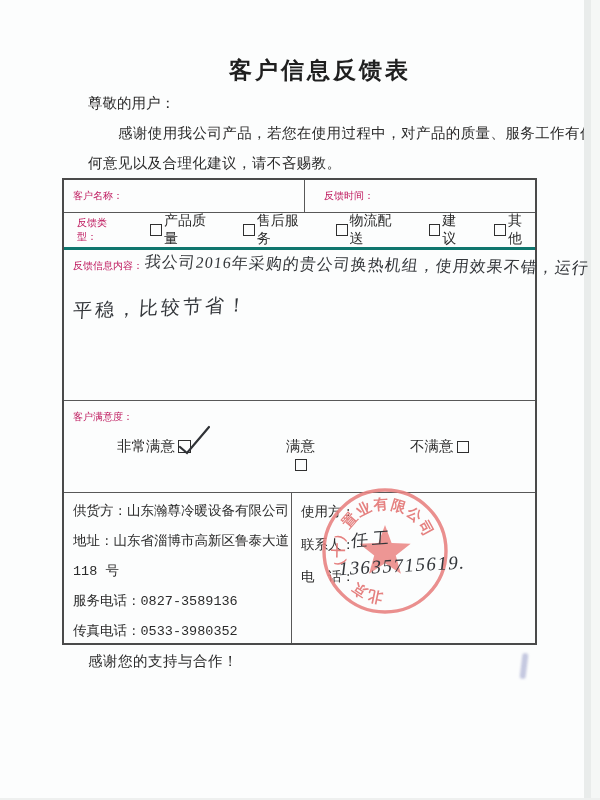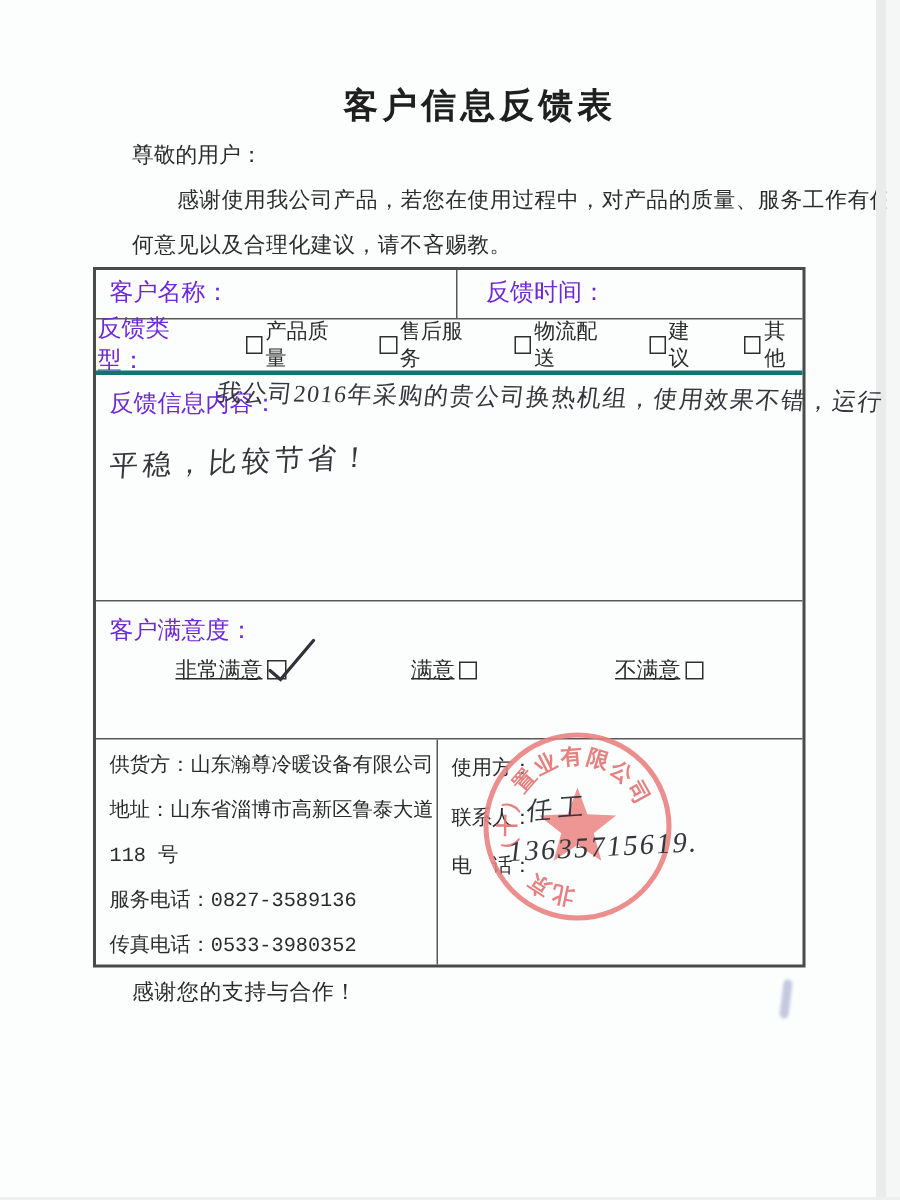--- a/index.html
+++ b/index.html
@@ -29,30 +29,30 @@
   .r1{top:0;height:32px;}
   .r2{top:32px;height:35px;border-top:1px solid #585858;}
   .r3{top:67px;height:153px;border-top:3px solid #0f766e;}
   .r4{top:220px;height:92px;border-top:1px solid #585858;}
   .r5{top:312px;height:151px;border-top:1px solid #585858;}
   .cell{position:absolute;top:0;bottom:0;box-sizing:border-box;}
   .r1 .cA{left:0;width:241px;border-right:1px solid #585858;}
   .r1 .cB{left:251px;right:0;}
   .r5 .cA{left:0;width:228px;border-right:1px solid #585858;}
   .r5 .cB{left:228px;right:0;}
-  .lab{font-size:16px;color:#6d28d9;}
+  .lab{font-size:10px;color:#be185d;}
   .r1 .lab{line-height:31px;padding-left:9px;display:block;}
-  .r2row{display:flex;align-items:center;height:34px;padding-left:1px;gap:13px;font-size:14px;}
+  .r2row{display:flex;align-items:center;height:34px;padding-left:13px;gap:13px;font-size:14px;}
   .opt{display:inline-flex;align-items:center;gap:2px;margin-left:12px;}
   .cb{display:inline-block;width:12px;height:12px;border:1.5px solid #2f2f2f;box-sizing:border-box;background:transparent;}
   .r3lab{position:absolute;left:9px;top:9px;}
   .r4lab{position:absolute;left:9px;top:9px;}
   .satrow{position:absolute;top:36px;left:0;right:0;height:24px;font-size:14.5px;}
-  .sat{position:absolute;display:inline-flex;align-items:center;gap:3px;text-decoration:underline;}
-  .sat1{left:53px;} .sat2{left:210px;} .sat3{left:346px;}
+  .sat{position:absolute;display:inline-flex;align-items:center;gap:3px;}
+  .sat1{left:53px;} .sat2{left:222px;flex-direction:column;} .sat3{left:346px;}
   .cbwrap{position:relative;display:inline-block;width:13px;height:13px;}
   .cbwrap .cb{position:absolute;left:0;top:0;width:13px;height:13px;}
   .tick{position:absolute;left:-2px;top:-17px;width:36px;height:32px;overflow:visible;}
 
   .r5 .sline{font-size:13.5px;line-height:30px;padding-left:9px;white-space:nowrap;font-family:Liberation Mono, monospace;}
   .r5 .cA{padding-top:4px;}
   .uline{position:absolute;left:9px;font-size:13.5px;white-space:nowrap;}
   .u1{top:10px;} .u2{top:43px;} .u3{top:75px;}
 
   

